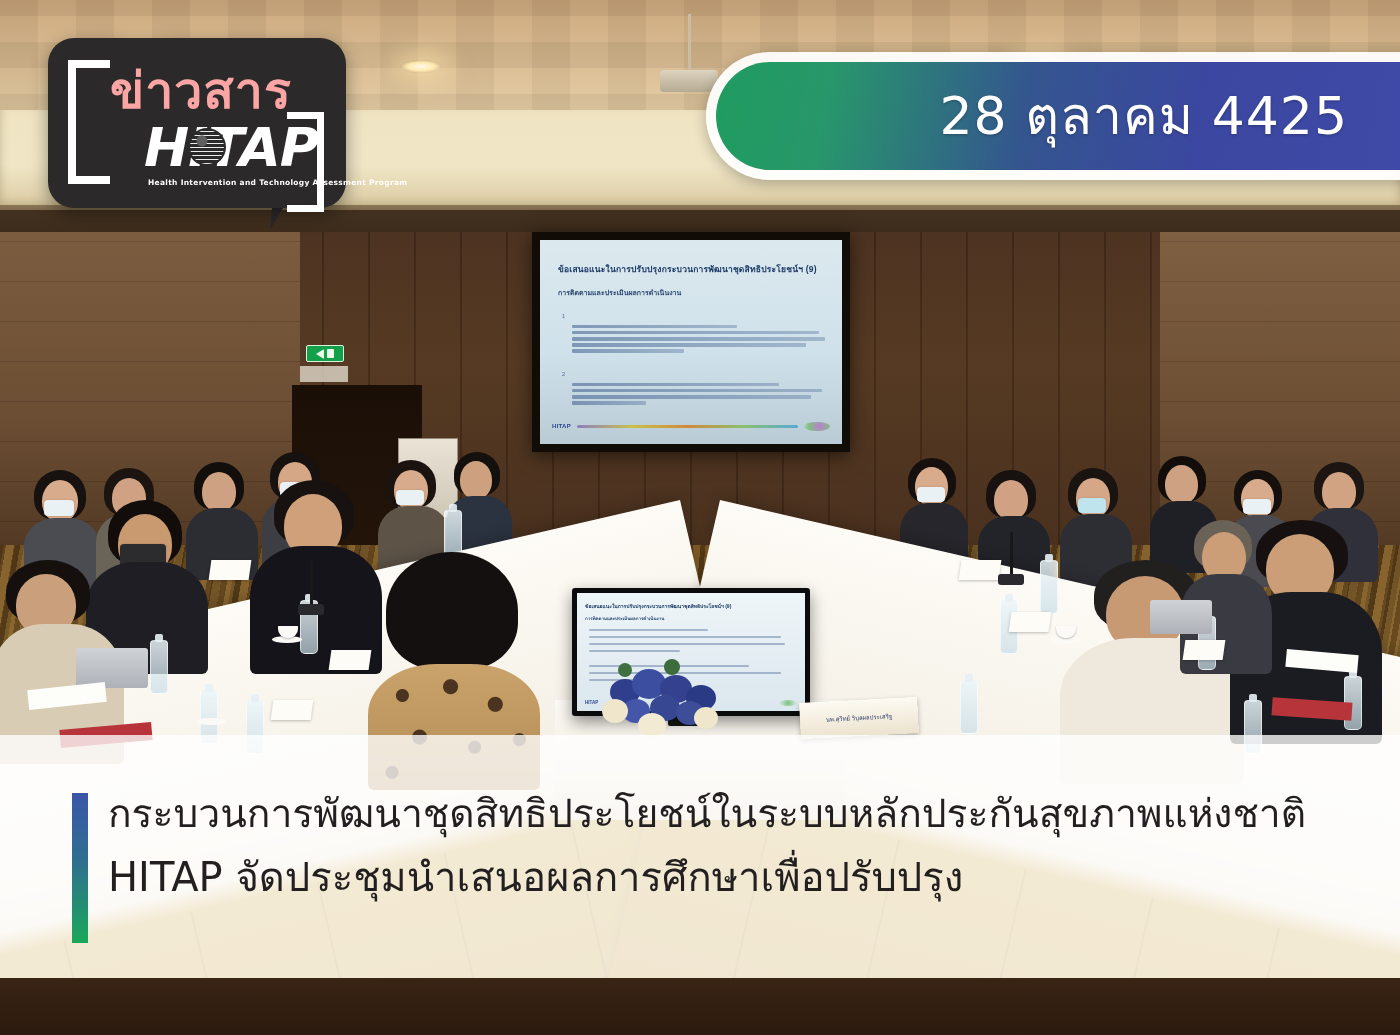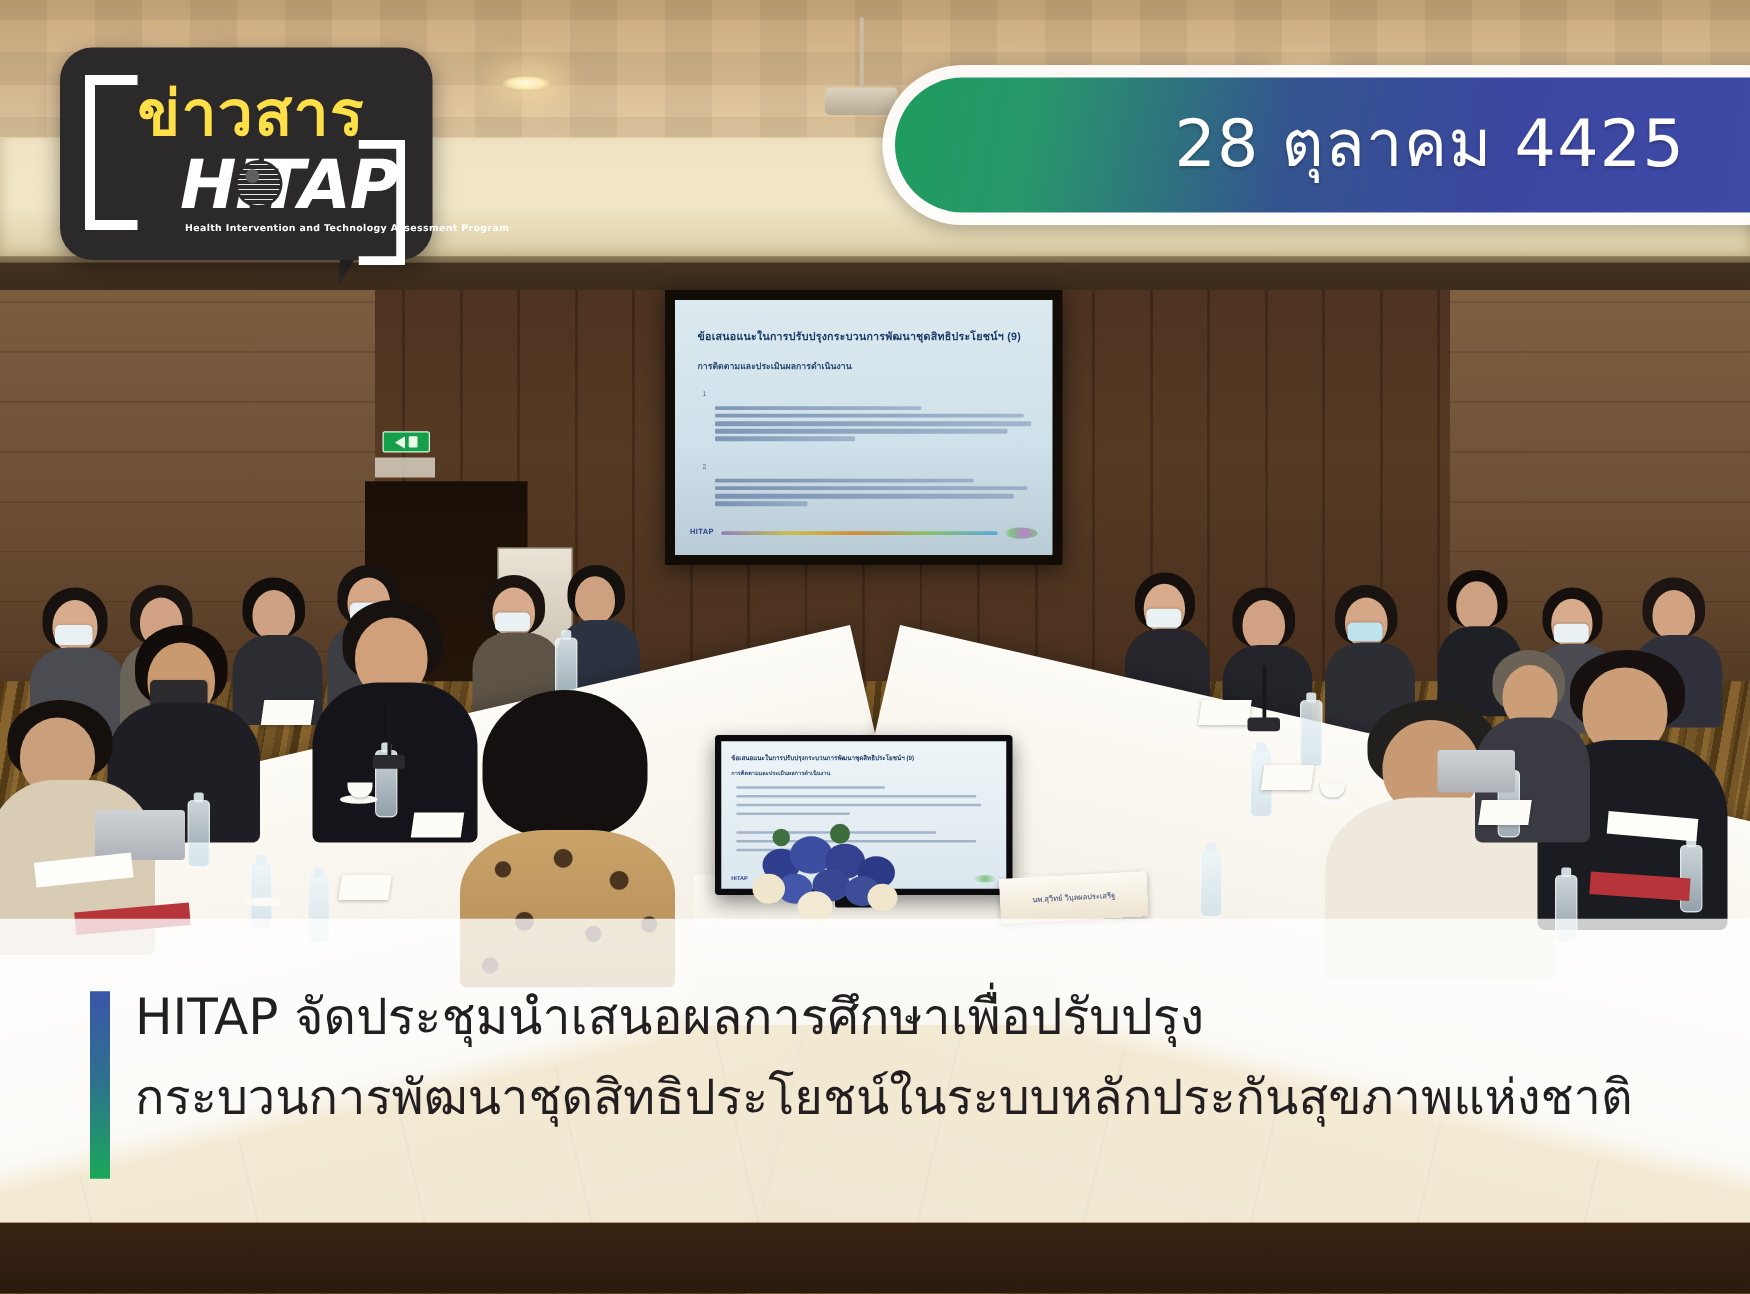--- a/index.html
+++ b/index.html
@@ -224,21 +224,21 @@
   .badge-inner{position:absolute;inset:0;}
   .bracket-l{
     position:absolute;left:20px;top:22px;width:34px;height:108px;
     border-left:8px solid #fff;border-top:8px solid #fff;border-bottom:8px solid #fff;
   }
   .bracket-r{
     position:absolute;right:22px;top:74px;width:30px;height:86px;
     border-right:7px solid #fff;border-top:7px solid #fff;border-bottom:7px solid #fff;
   }
   .badge-news{
-    position:absolute;left:62px;top:28px;color:#fde047;font-size:50px;line-height:1;
+    position:absolute;left:62px;top:28px;color:#fca5a5;font-size:50px;line-height:1;
     font-family:"DejaVu Sans","Liberation Sans",sans-serif;font-weight:bold;letter-spacing:1px;
   }
   .hitap-wrap{position:absolute;left:96px;top:84px;}
   .hitap-word{
     color:#fff;font-size:54px;line-height:.95;font-weight:bold;letter-spacing:-1px;
     font-family:"DejaVu Sans","Liberation Sans",sans-serif;
     font-style:italic;
   }
   .globe{
     position:absolute;left:46px;top:8px;width:34px;height:34px;border-radius:50%;
@@ -588,19 +588,19 @@
 
   <div class="date-pill-outer">
     <div class="date-pill">
       <span class="date-text">28 ตุลาคม  4425</span>
     </div>
   </div>
 
   <div class="caption-band"></div>
   <div class="caption-accent"></div>
   <div class="caption-lines">
+    <div class="cap-line l2">กระบวนการพัฒนาชุดสิทธิประโยชน์ในระบบหลักประกันสุขภาพแห่งชาติ</div>
     <div class="cap-line l1">HITAP  จัดประชุมนำเสนอผลการศึกษาเพื่อปรับปรุง</div>
-    <div class="cap-line l2">กระบวนการพัฒนาชุดสิทธิประโยชน์ในระบบหลักประกันสุขภาพแห่งชาติ</div>
   </div>
 
   <div class="bottom-strip"></div>
 
 </div>
 
 </body></html>

